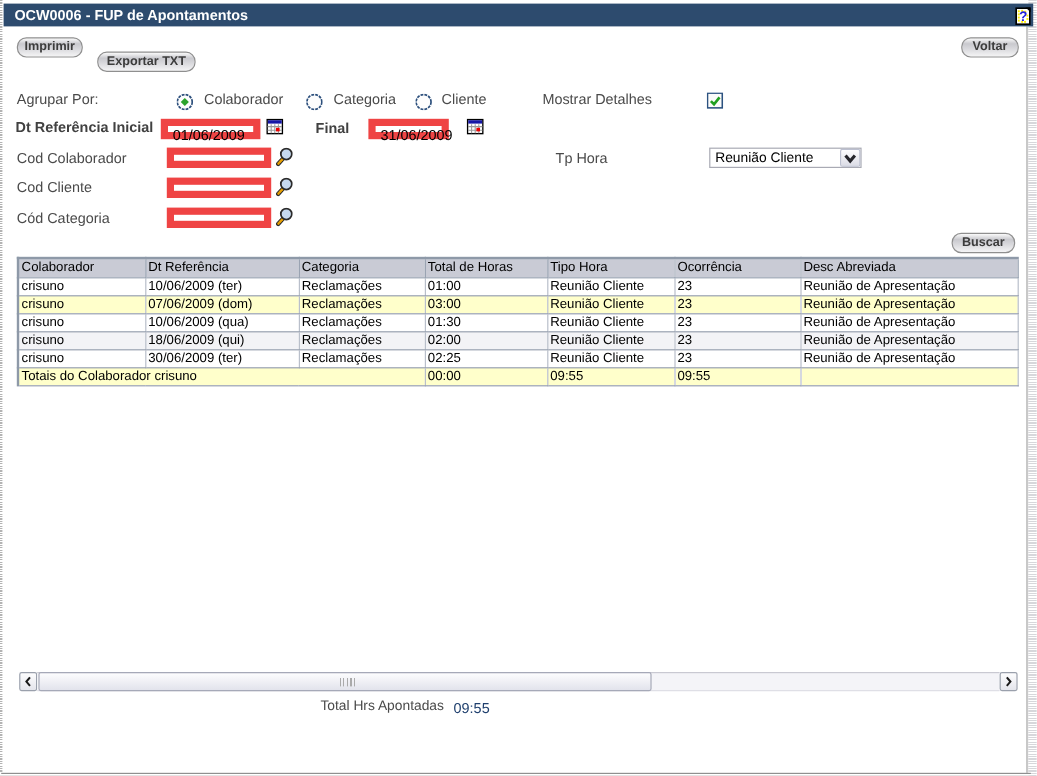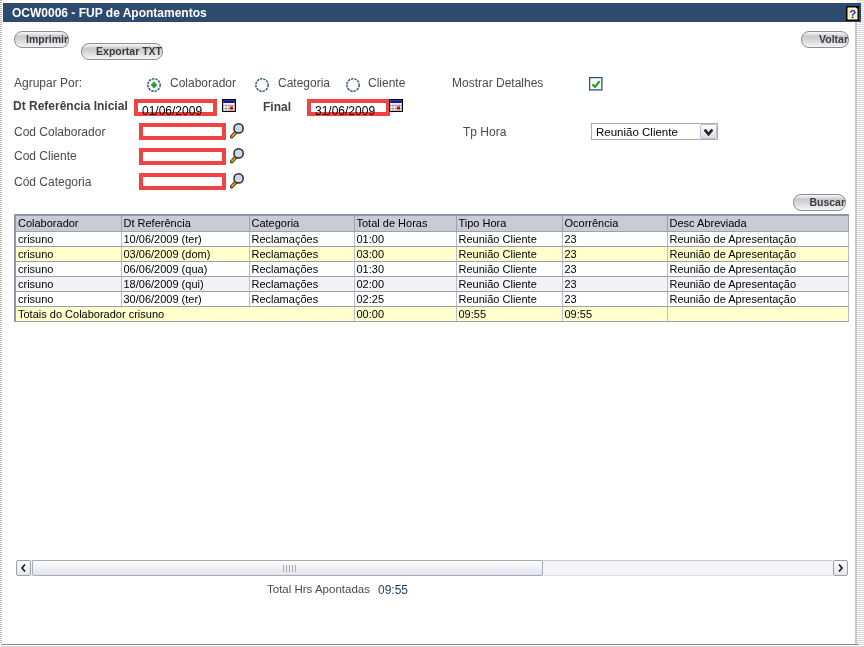--- a/index.html
+++ b/index.html
@@ -4,25 +4,25 @@
 <style>
   * { margin:0; padding:0; box-sizing:border-box; }
   html,body { width:864px; height:647px; background:#fff; overflow:hidden; }
   body { position:relative; font-family:"Liberation Sans", sans-serif; }
   .abs { position:absolute; }
   .lbl { font-size:12px; color:#4a4a4a; white-space:nowrap; }
   .blbl { font-size:12px; font-weight:bold; color:#414141; white-space:nowrap; }
   .btn {
     position:absolute; height:17px; border:1px solid #8f8f8f; border-radius:8px;
     background:linear-gradient(180deg,#fafafa 0%,#c9c9ce 30%,#d7d7db 55%,#f4f4f5 100%);
-    font-size:10.5px; font-weight:bold; color:#3c3c3c; text-align:right; line-height:15px;
+    font-size:10.5px; font-weight:bold; color:#3c3c3c; text-align:center; line-height:15px;
     font-family:"Liberation Sans", sans-serif;
   }
   .inp {
-    position:absolute; border:4px solid #ef4444; background:#fff;
+    position:absolute; border:6px solid #ef4444; background:#fff;
     font-size:12px; color:#000; padding-left:4px; padding-top:2px; line-height:13px;
   }
   table.grid { border-collapse:collapse; table-layout:fixed; font-size:11px; color:#000; }
   table.grid td, table.grid th {
     border:1px solid #b9bfca; font-weight:normal; text-align:left;
     padding:0 0 0 2px; white-space:nowrap; overflow:hidden;
   }
   table.grid tr { height:15px; }
   table.grid tr.hdr { height:16px; }
   table.grid tr.hdr th { background:#c9cbd5; border-color:#9aa3b2; }
@@ -85,21 +85,21 @@
 
 <div class="abs blbl" style="left:13px;top:99px;">Dt Referência Inicial</div>
 <div class="inp" style="left:134px;top:99px;width:83px;height:17px;">01/06/2009</div>
 <svg class="abs" style="left:222px;top:99px;" width="14" height="13" viewBox="0 0 14 13">
   <rect x="0.5" y="0.5" width="13" height="12" fill="#fff" stroke="#000" stroke-width="1.4"></rect>
   <rect x="1.2" y="1.2" width="11.6" height="2.8" fill="#1515a5"></rect>
   <path d="M1 6.5 H13 M1 9.5 H13 M4 4.5 V12 M7 4.5 V12 M10 4.5 V12" stroke="#9a9a9a" stroke-width="0.9" fill="none"></path>
   <rect x="8" y="7.5" width="3" height="3" fill="#ee0000"></rect>
 </svg>
 <div class="abs blbl" style="left:263px;top:99.5px;">Final</div>
-<div class="inp" style="left:307px;top:99px;width:83px;height:17px;">31/06/2009</div>
+<div class="inp" style="left:307px;top:99px;width:67px;height:17px;">31/06/2009</div>
 <svg class="abs" style="left:389px;top:99px;" width="14" height="13" viewBox="0 0 14 13">
   <rect x="0.5" y="0.5" width="13" height="12" fill="#fff" stroke="#000" stroke-width="1.4"></rect>
   <rect x="1.2" y="1.2" width="11.6" height="2.8" fill="#1515a5"></rect>
   <path d="M1 6.5 H13 M1 9.5 H13 M4 4.5 V12 M7 4.5 V12 M10 4.5 V12" stroke="#9a9a9a" stroke-width="0.9" fill="none"></path>
   <rect x="8" y="7.5" width="3" height="3" fill="#ee0000"></rect>
 </svg>
 
 <div class="abs lbl" style="left:14px;top:124.5px;">Cod Colaborador</div>
 <div class="inp" style="left:139px;top:123px;width:87px;height:17px;"></div>
 <svg class="abs mag" style="left:230px;top:123px;" width="14" height="16" viewBox="0 0 14 16">
@@ -159,30 +159,30 @@
           <td>crisuno</td>
           <td>10/06/2009 (ter)</td>
           <td>Reclamações</td>
           <td>01:00</td>
           <td>Reunião Cliente</td>
           <td>23</td>
           <td>Reunião de Apresentação</td>
         </tr>
   <tr class="yellow">
           <td>crisuno</td>
-          <td>03/06/2009 (dom)</td>
+          <td>07/06/2009 (dom)</td>
           <td>Reclamações</td>
           <td>03:00</td>
           <td>Reunião Cliente</td>
           <td>23</td>
           <td>Reunião de Apresentação</td>
         </tr>
   <tr>
           <td>crisuno</td>
-          <td>06/06/2009 (qua)</td>
+          <td>10/06/2009 (qua)</td>
           <td>Reclamações</td>
           <td>01:30</td>
           <td>Reunião Cliente</td>
           <td>23</td>
           <td>Reunião de Apresentação</td>
         </tr>
   <tr class="grayrow">
           <td>crisuno</td>
           <td>18/06/2009 (qui)</td>
           <td>Reclamações</td>

